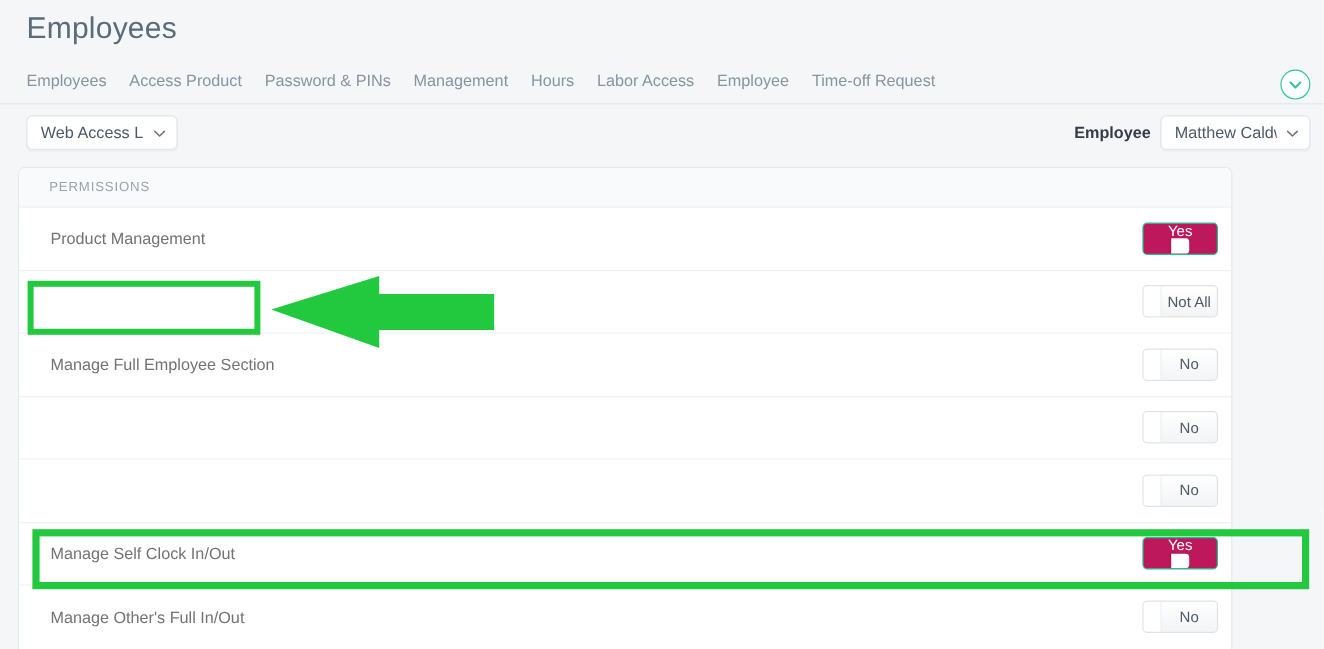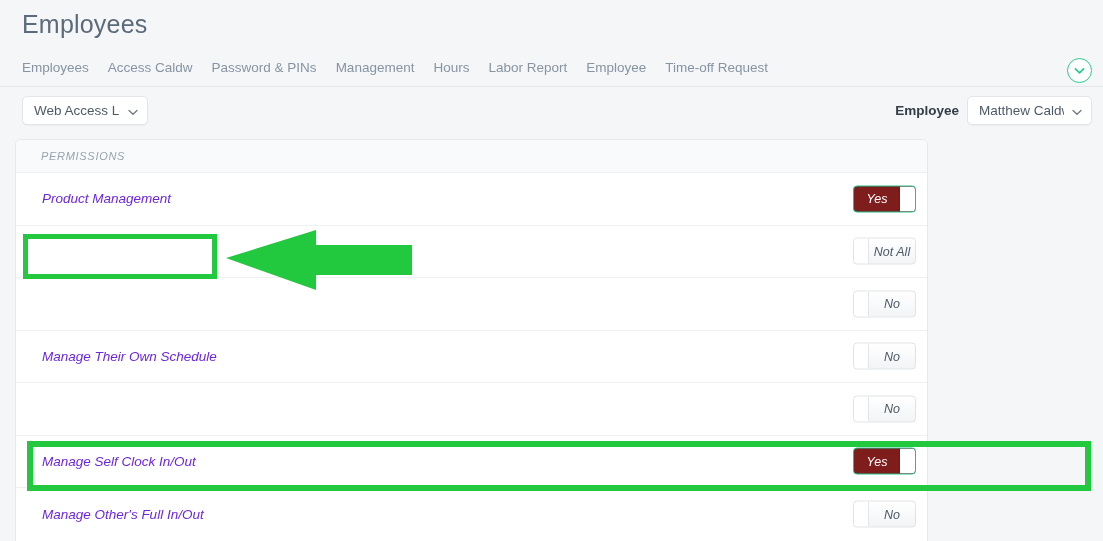--- a/index.html
+++ b/index.html
@@ -117,27 +117,26 @@
     font-size: 13.5px;
     font-weight: bold;
     color: #333d47;
   }
 
   
   .card {
     position: absolute;
     left: 15px;
     top: 139px;
-    width: 913px;
+    width: 1012px;
     background: #ffffff;
     border: 1px solid #e5e9ec;
     border-radius: 6px 6px 0 0;
     box-sizing: border-box;
     overflow: hidden;
-    font-style: italic;
   }
   .card-header {
     height: 33px;
     background: #f8fafb;
     border-bottom: 1px solid #ecf0f2;
     display: flex;
     align-items: center;
     padding-left: 25px;
     box-sizing: border-box;
   }
@@ -151,21 +150,21 @@
     height: 52.5px;
     border-bottom: 1px solid #eef1f3;
     display: flex;
     align-items: center;
     padding: 0 11px 0 26px;
     box-sizing: border-box;
   }
   .perm-row.last { border-bottom: none; }
   .perm-label {
     font-size: 13.5px;
-    color: #6d28d9;
+    color: #737373;
     display: flex;
     align-items: center;
     gap: 9px;
   }
   .group-caret { display: block; }
 
   
   .toggle {
     position: absolute;
     right: 11px;
@@ -186,23 +185,23 @@
     font-size: 12.5px;
     line-height: 1;
   }
   .toggle .knob {
     width: 15px;
     height: 100%;
     background: #ffffff;
     box-sizing: border-box;
   }
   .toggle.on {
-    background: #7f1d1d;
+    background: #be185d;
     border: 1px solid #1fc08b;
-    flex-direction: row;
+    flex-direction: column;
   }
   .toggle.on .t-label { color: #ffffff; }
   .toggle.on .knob { border-radius: 0 3px 3px 0; box-shadow: -1px 0 2px rgba(0,0,0,0.12); }
   .toggle.off {
     background: linear-gradient(#ffffff, #f2f4f6);
     border: 1px solid #dfe3e7;
     flex-direction: row-reverse;
   }
   .toggle.off .t-label { color: #4d5a66; }
   .toggle.off .knob { border-radius: 3px 0 0 3px; border-right: 1px solid #e2e6ea; }
@@ -237,25 +236,25 @@
   }
 </style>
 </head>
 <body>
 
 <div class="page-title">Employees</div>
 
 <div class="tabbar">
   <div class="tabs">
     <div class="tab">Employees</div>
-    <div class="tab">Access Caldw</div>
+    <div class="tab">Access Product</div>
     <div class="tab">Password &amp; PINs</div>
     <div class="tab">Management</div>
     <div class="tab">Hours</div>
-    <div class="tab">Labor Report</div>
+    <div class="tab">Labor Access</div>
     <div class="tab">Employee</div>
     <div class="tab">Time-off Request</div>
   </div>
   <div class="collapse-btn">
     <span>
       <svg width="11" height="8" viewBox="0 0 11 8">
         <path d="M1.4 1.8 L5.5 5.9 L9.6 1.8" fill="none" stroke="#2ec98b" stroke-width="1.7" stroke-linecap="round" stroke-linejoin="round"></path>
       </svg>
     </span>
   </div>
@@ -299,30 +298,30 @@
   </div>
 
   <div class="perm-row">
     <div class="toggle off">
       <span class="t-label">Not All</span>
       <span class="knob"></span>
     </div>
   </div>
 
   <div class="perm-row">
+    <div class="perm-label">
+      <span>Manage Full Employee Section</span>
+    </div>
     <div class="toggle off">
       <span class="t-label">No</span>
       <span class="knob"></span>
     </div>
   </div>
 
   <div class="perm-row">
-    <div class="perm-label">
-      <span>Manage Their Own Schedule</span>
-    </div>
     <div class="toggle off">
       <span class="t-label">No</span>
       <span class="knob"></span>
     </div>
   </div>
 
   <div class="perm-row">
     <div class="toggle off">
       <span class="t-label">No</span>
       <span class="knob"></span>

